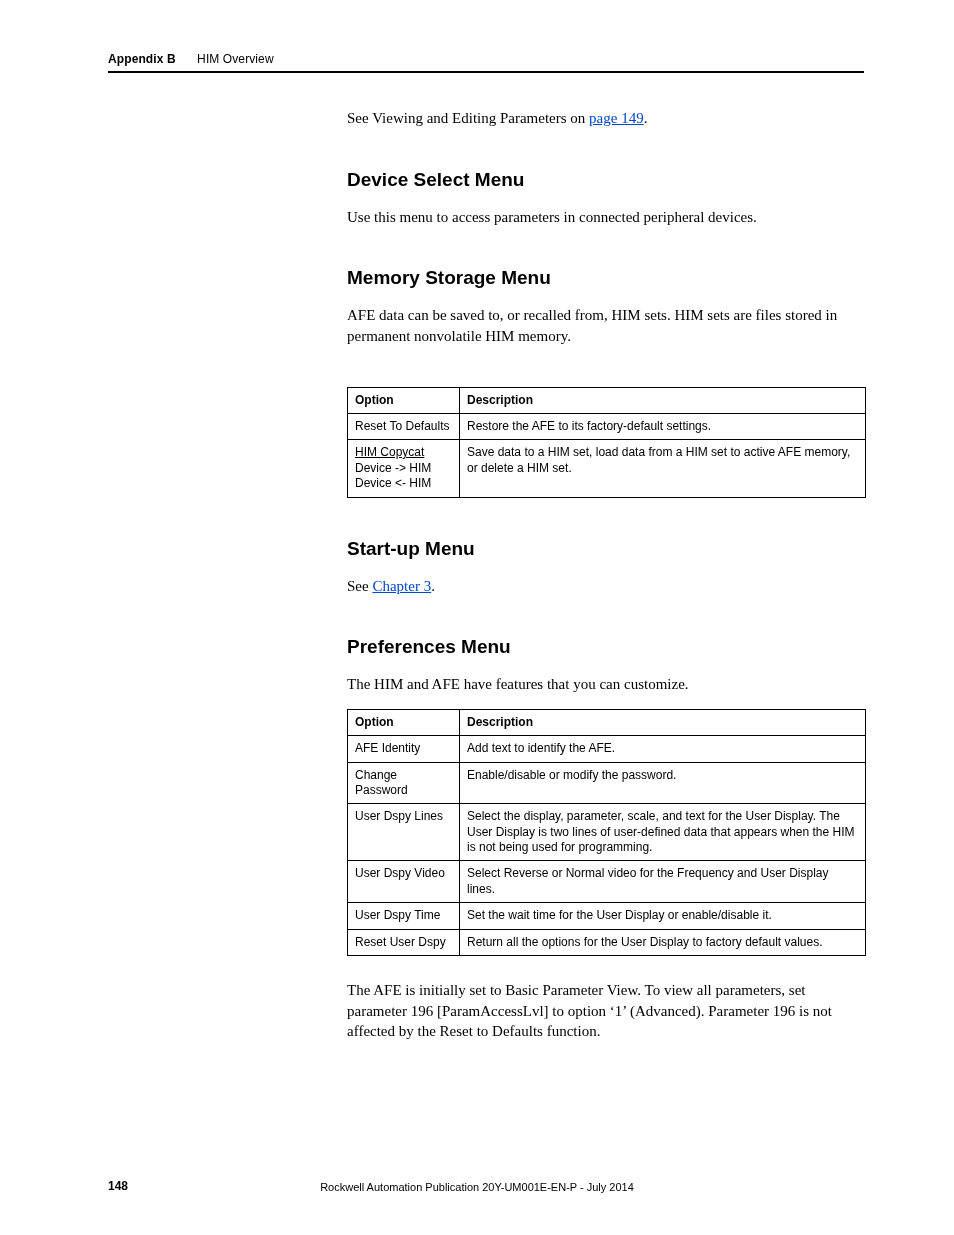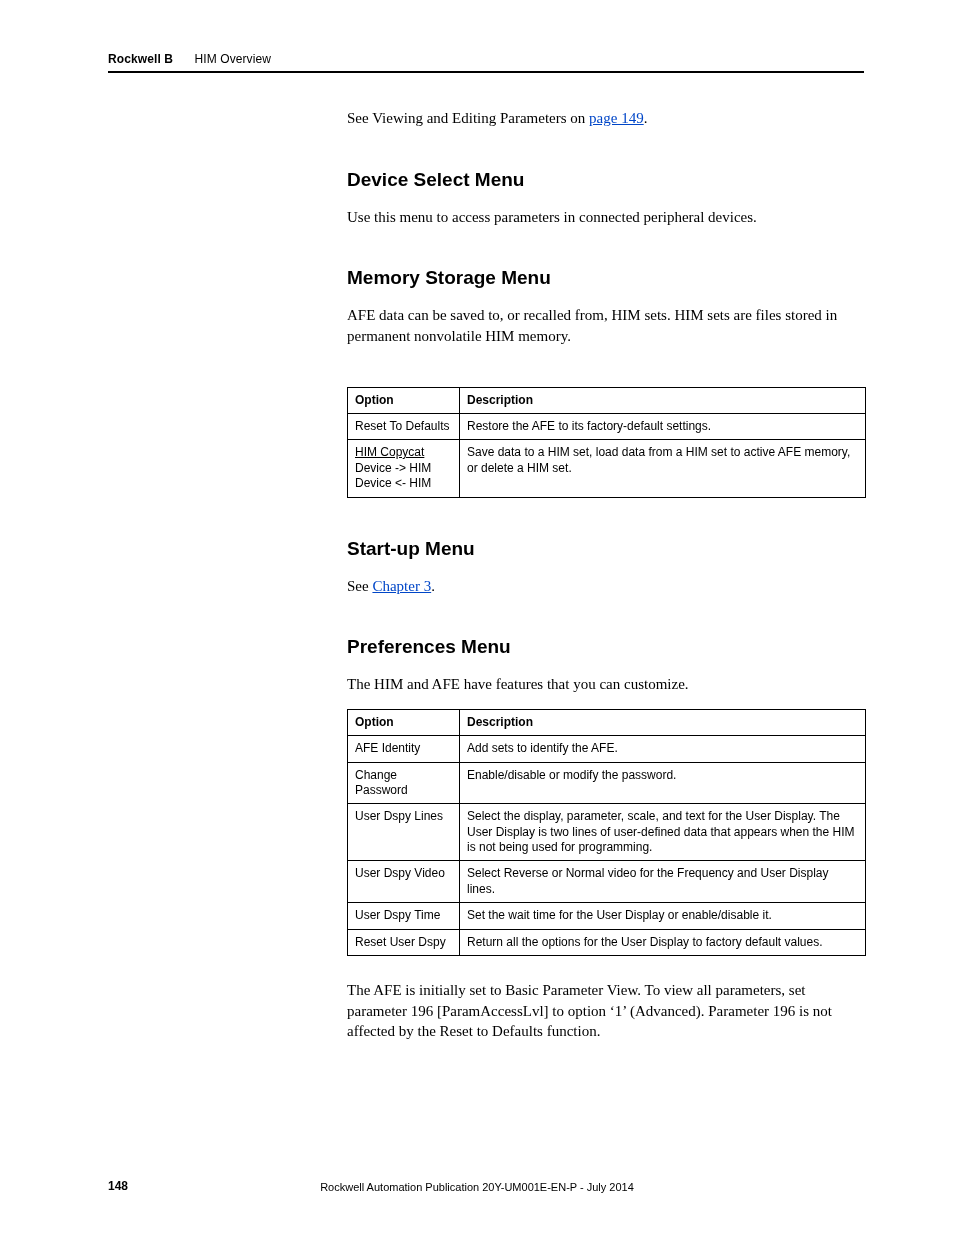--- a/index.html
+++ b/index.html
@@ -102,21 +102,21 @@
     font-size: 11px;
   }
   .section { margin-bottom: 20px; }
 </style>
 </head>
 <body>
 
 <div class="page">
 
   <div class="header">
-    <span class="appendix">Rockwell B</span>
+    <span class="appendix">Appendix B</span>
     <span>HIM Overview</span>
   </div>
   <div class="header-rule"></div>
 
   <div class="content">
 
     <div class="section">
       <p class="body">
         <span>See Viewing and Editing Parameters on </span><a class="link" href="#">page 149</a><span>.</span>
       </p>
@@ -171,21 +171,21 @@
             <col class="opt">
             <col>
           </colgroup>
         <tbody>
             <tr>
           <th>Option</th>
           <th>Description</th>
         </tr>
         <tr>
           <td>AFE Identity</td>
-          <td>Add sets to identify the AFE.</td>
+          <td>Add text to identify the AFE.</td>
         </tr>
         <tr>
           <td>Change Password</td>
           <td>Enable/disable or modify the password.</td>
         </tr>
         <tr>
           <td>User Dspy Lines</td>
           <td>Select the display, parameter, scale, and text for the User Display. The User Display is two lines of user-defined data that appears when the HIM is not being used for programming.</td>
         </tr>
         <tr>

